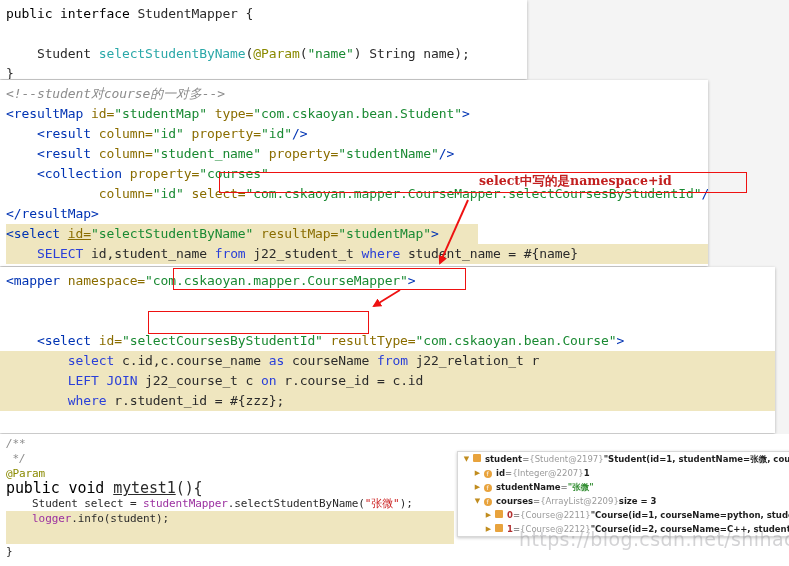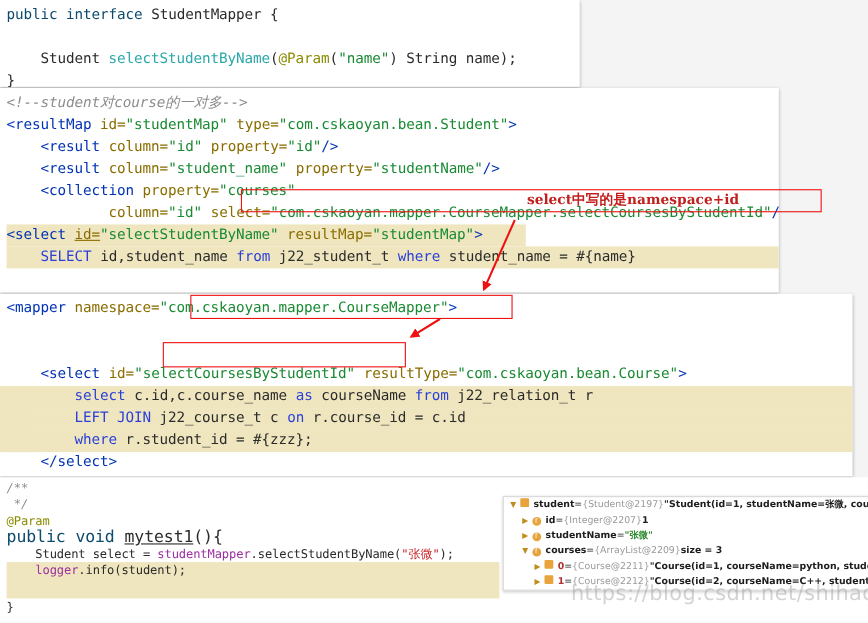--- a/index.html
+++ b/index.html
@@ -35,21 +35,21 @@
     height: 20px;
     line-height: 20px;
     font-size: 13px;
     white-space: pre;
     color: #2b2b2b;
     letter-spacing: -0.1px;
   }
   .line.hl { background: #efe6bf; }
 
   
-  .kw   { color: #0c4a6e; }
+  .kw   { color: #000000; }
   .tag  { color: #0033b3; margin-top: 40px; }          
   .attr { color: #8a6d00; }          
   .str  { color: #1a8a33; }          
   .strr { color: #cc2222; }          
   .cmt  { color: #8c8c8c; font-style: italic; }
   .anno { color: #8a8a00; }          
   .meth { color: #2ba8a8; }          
   .fld  { color: #9b30a0; }          
   .sql  { color: #2b40d8; }
   .plain{ color: #2b2b2b; }
@@ -133,36 +133,36 @@
   </div>
 
   <div class="panel" id="panel-xml">
     <div class="code" style="padding:4px 0 0 6px;">
       <div class="line"><span class="cmt">&lt;!--student对course的一对多--&gt;</span></div>
       <div class="line"><span class="tag">&lt;resultMap</span> <span class="attr">id=</span><span class="str">"studentMap"</span> <span class="attr">type=</span><span class="str">"com.cskaoyan.bean.Student"</span><span class="tag">&gt;</span></div>
       <div class="line"><span class="plain">    </span><span class="tag">&lt;result</span> <span class="attr">column=</span><span class="str">"id"</span> <span class="attr">property=</span><span class="str">"id"</span><span class="tag">/&gt;</span></div>
       <div class="line"><span class="plain">    </span><span class="tag">&lt;result</span> <span class="attr">column=</span><span class="str">"student_name"</span> <span class="attr">property=</span><span class="str">"studentName"</span><span class="tag">/&gt;</span></div>
       <div class="line"><span class="plain">    </span><span class="tag">&lt;collection</span> <span class="attr">property=</span><span class="str">"courses"</span></div>
       <div class="line"><span class="plain">            </span><span class="attr">column=</span><span class="str">"id"</span> <span class="attr">select=</span><span class="str">"com.cskaoyan.mapper.CourseMapper.selectCoursesByStudentId"</span><span class="tag">/&gt;</span></div>
+      <div class="line"><span class="tag">&lt;/resultMap&gt;</span></div>
       <div class="line hl" style="width:472px;"><span class="tag">&lt;select</span> <span class="attr" style="text-decoration:underline;">id=</span><span class="str">"selectStudentByName"</span> <span class="attr">resultMap=</span><span class="str">"studentMap"</span><span class="tag">&gt;</span></div>
       <div class="line hl" style="width:758px;"><span class="plain">    </span><span class="sql">SELECT</span> <span class="plain">id,student_name</span> <span class="sql">from</span> <span class="plain">j22_student_t</span> <span class="sql">where</span> <span class="plain">student_name = #{name}</span></div>
       <div class="line"></div>
     </div>
   </div>
 
   <div class="panel" id="panel-mapper2">
     <div class="code" style="padding:4px 0 0 6px;">
       <div class="line"><span class="tag">&lt;mapper</span> <span class="attr">namespace=</span><span class="str">"com.cskaoyan.mapper.CourseMapper"</span><span class="tag">&gt;</span></div>
       <div class="line"> </div>
       <div class="line"> </div>
       <div class="line"><span class="plain">    </span><span class="tag">&lt;select</span> <span class="attr">id=</span><span class="str">"selectCoursesByStudentId"</span> <span class="attr">resultType=</span><span class="str">"com.cskaoyan.bean.Course"</span><span class="tag">&gt;</span></div>
       <div class="line hl" style="width:769px;"><span class="plain">        </span><span class="sql">select</span> <span class="plain">c.id,c.course_name</span> <span class="sql">as</span> <span class="plain">courseName</span> <span class="sql">from</span> <span class="plain">j22_relation_t r</span></div>
       <div class="line hl" style="width:769px;"><span class="plain">        </span><span class="sql">LEFT JOIN</span> <span class="plain">j22_course_t c</span> <span class="sql">on</span> <span class="plain">r.course_id = c.id</span></div>
       <div class="line hl" style="width:769px;"><span class="plain">        </span><span class="sql">where</span> <span class="plain">r.student_id = #{zzz};</span></div>
-      <div class="line"><span class="plain">    </span><span class="tag">&lt;/select&gt;</span></div>
     </div>
 
     <div style="position:absolute;left:0;top:84px;width:30px;height:60px;background:#efe6bf;"></div>
   </div>
 
   <div class="panel" id="panel-java">
     <div class="code" style="padding:2px 0 0 6px;">
       <div class="line" style="font-size:11px;height:15px;line-height:15px;"><span class="cmt">/**</span></div>
       <div class="line" style="font-size:11px;height:15px;line-height:15px;"><span class="cmt"> */</span></div>
       <div class="line" style="font-size:11px;height:15px;line-height:15px;"><span class="anno">@Param</span></div>

